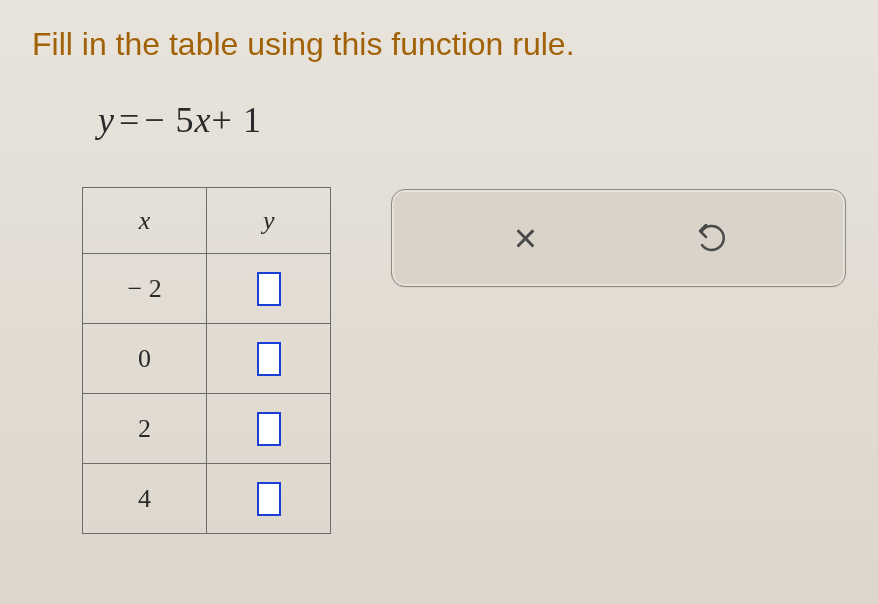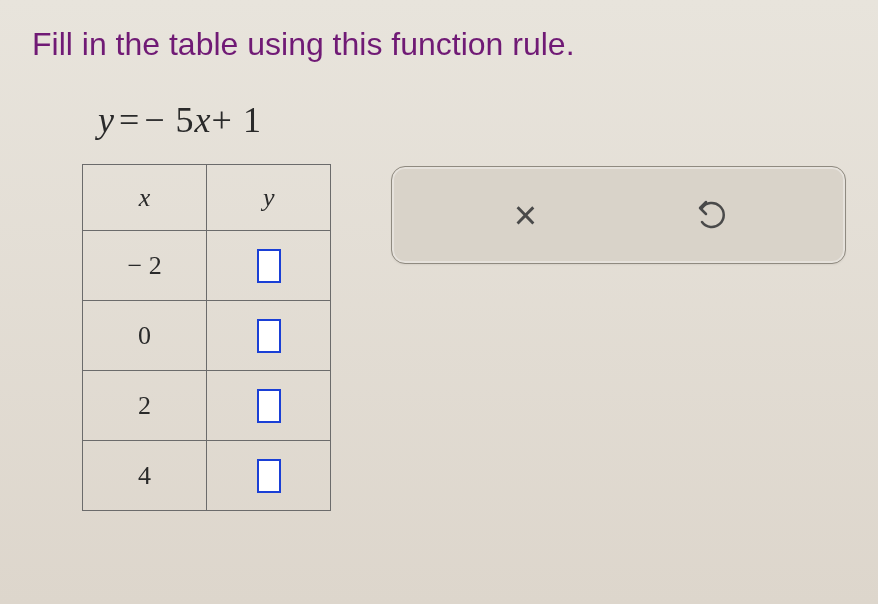--- a/index.html
+++ b/index.html
@@ -8,29 +8,29 @@
       height: 604px;
       background: linear-gradient(to bottom, #e8e4dc 0%, #ddd6cc 100%);
       font-family: Arial, Helvetica, sans-serif;
       padding: 26px 32px;
       color: #2a2a2a;
       position: relative;
     }
     .instruction {
       font-size: 32px;
       font-weight: 400;
-      color: #701a75;
+      color: #a16207;
       margin-bottom: 36px;
     }
     .equation {
       font-size: 36px;
       font-style: italic;
       font-family: 'Times New Roman', serif;
       margin-left: 66px;
-      margin-bottom: 23px;
+      margin-bottom: 46px;
       color: #2a2a2a;
       letter-spacing: 1px;
     }
     .equation .minus { font-style: normal; margin: 0 4px; }
     .equation .num { font-style: normal; }
     .content-row {
       display: flex;
       align-items: flex-start;
       gap: 60px;
     }

